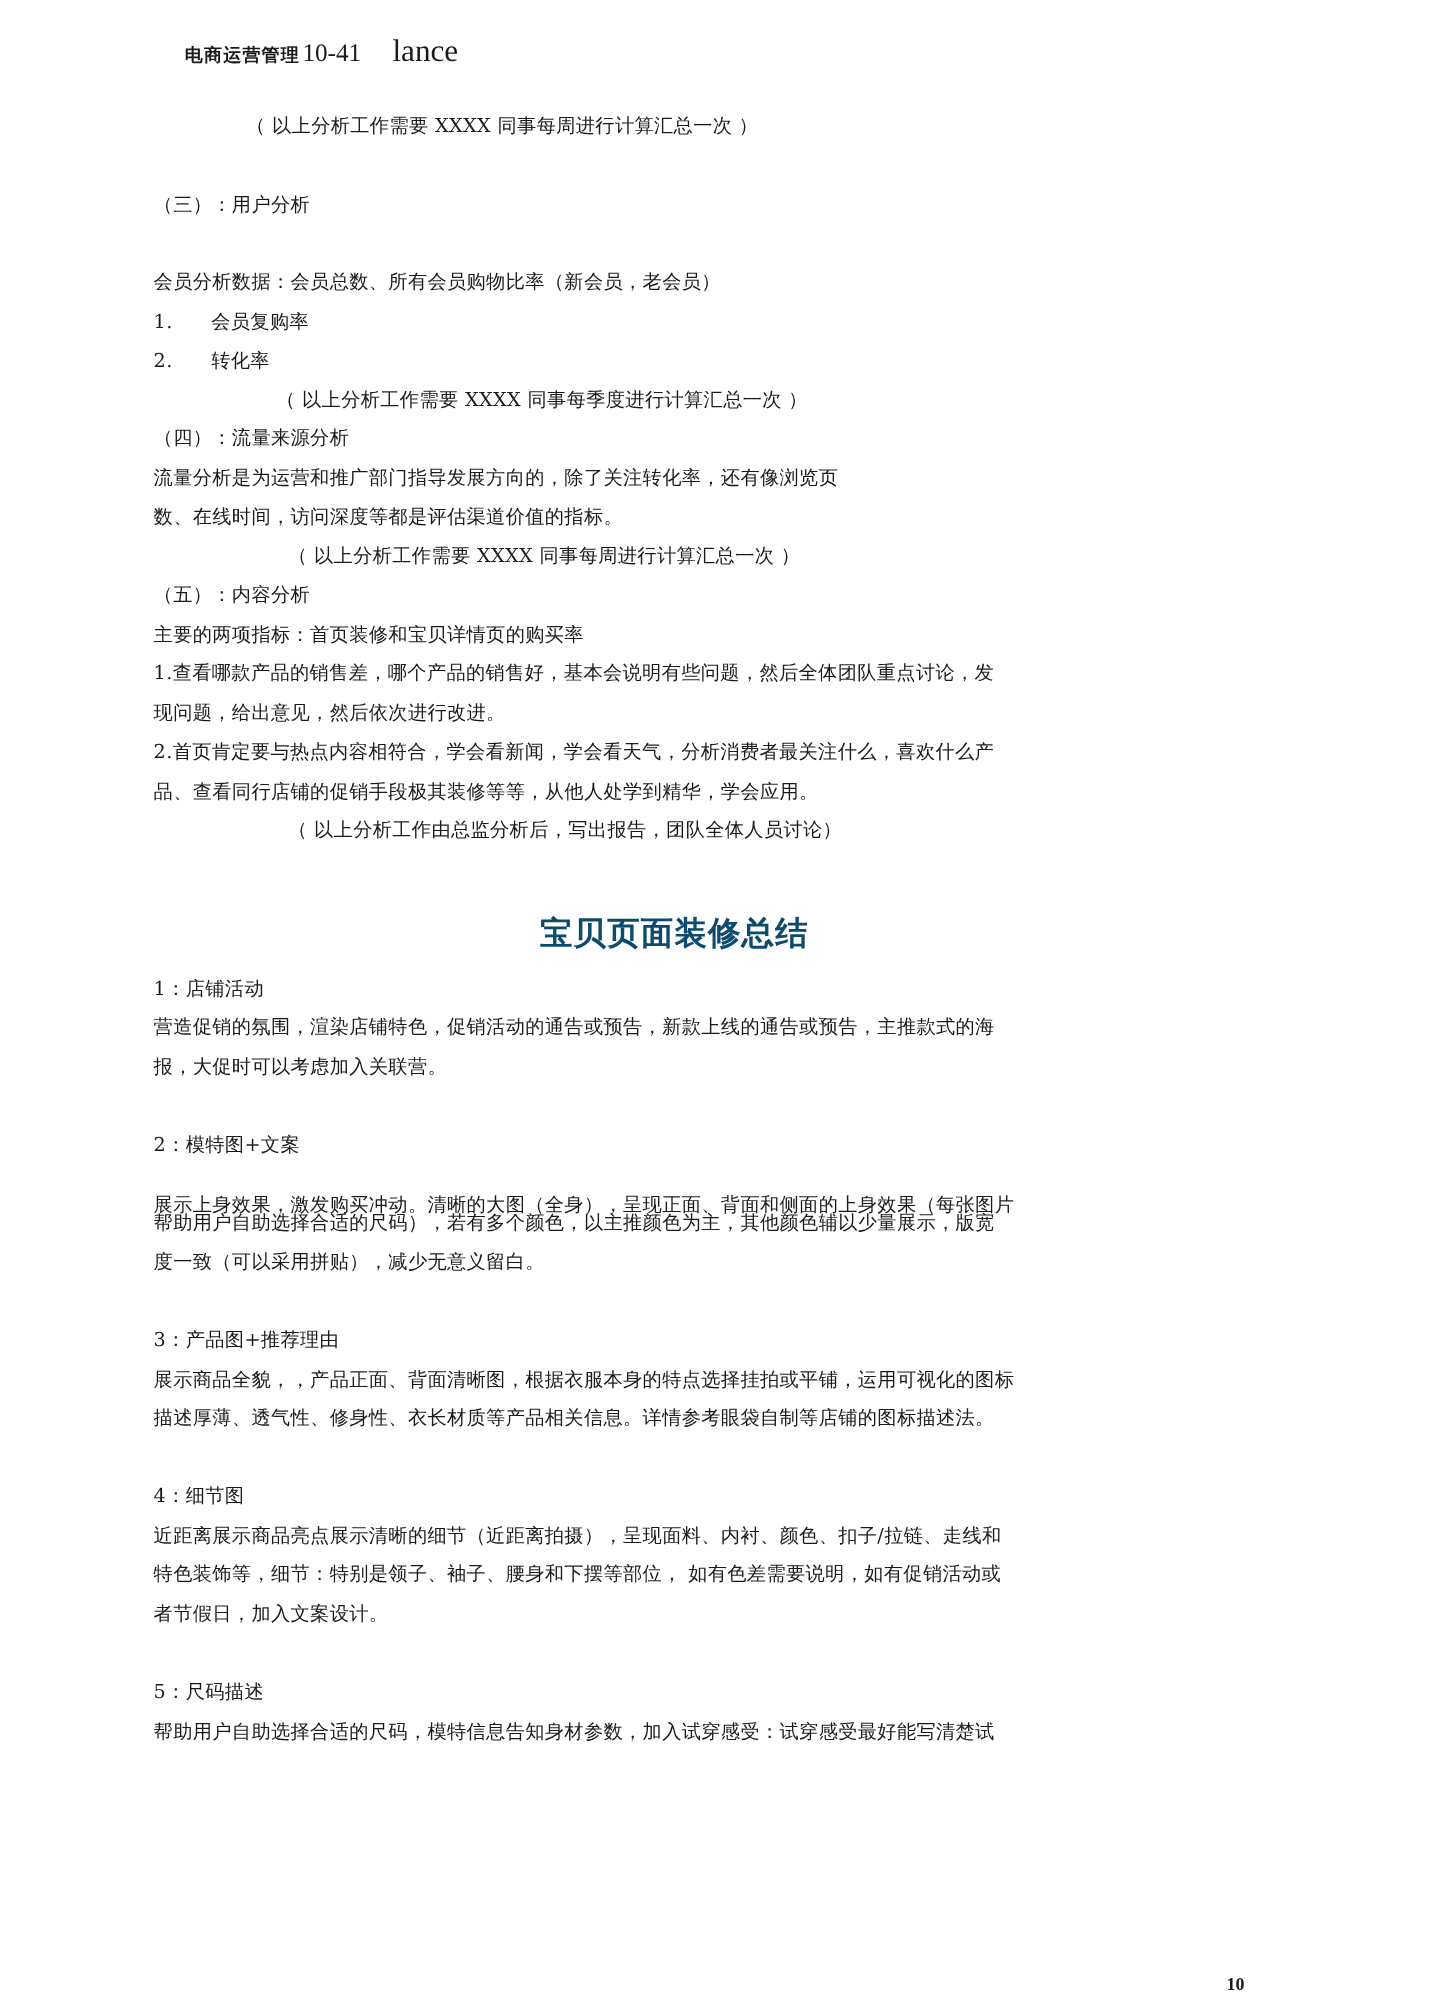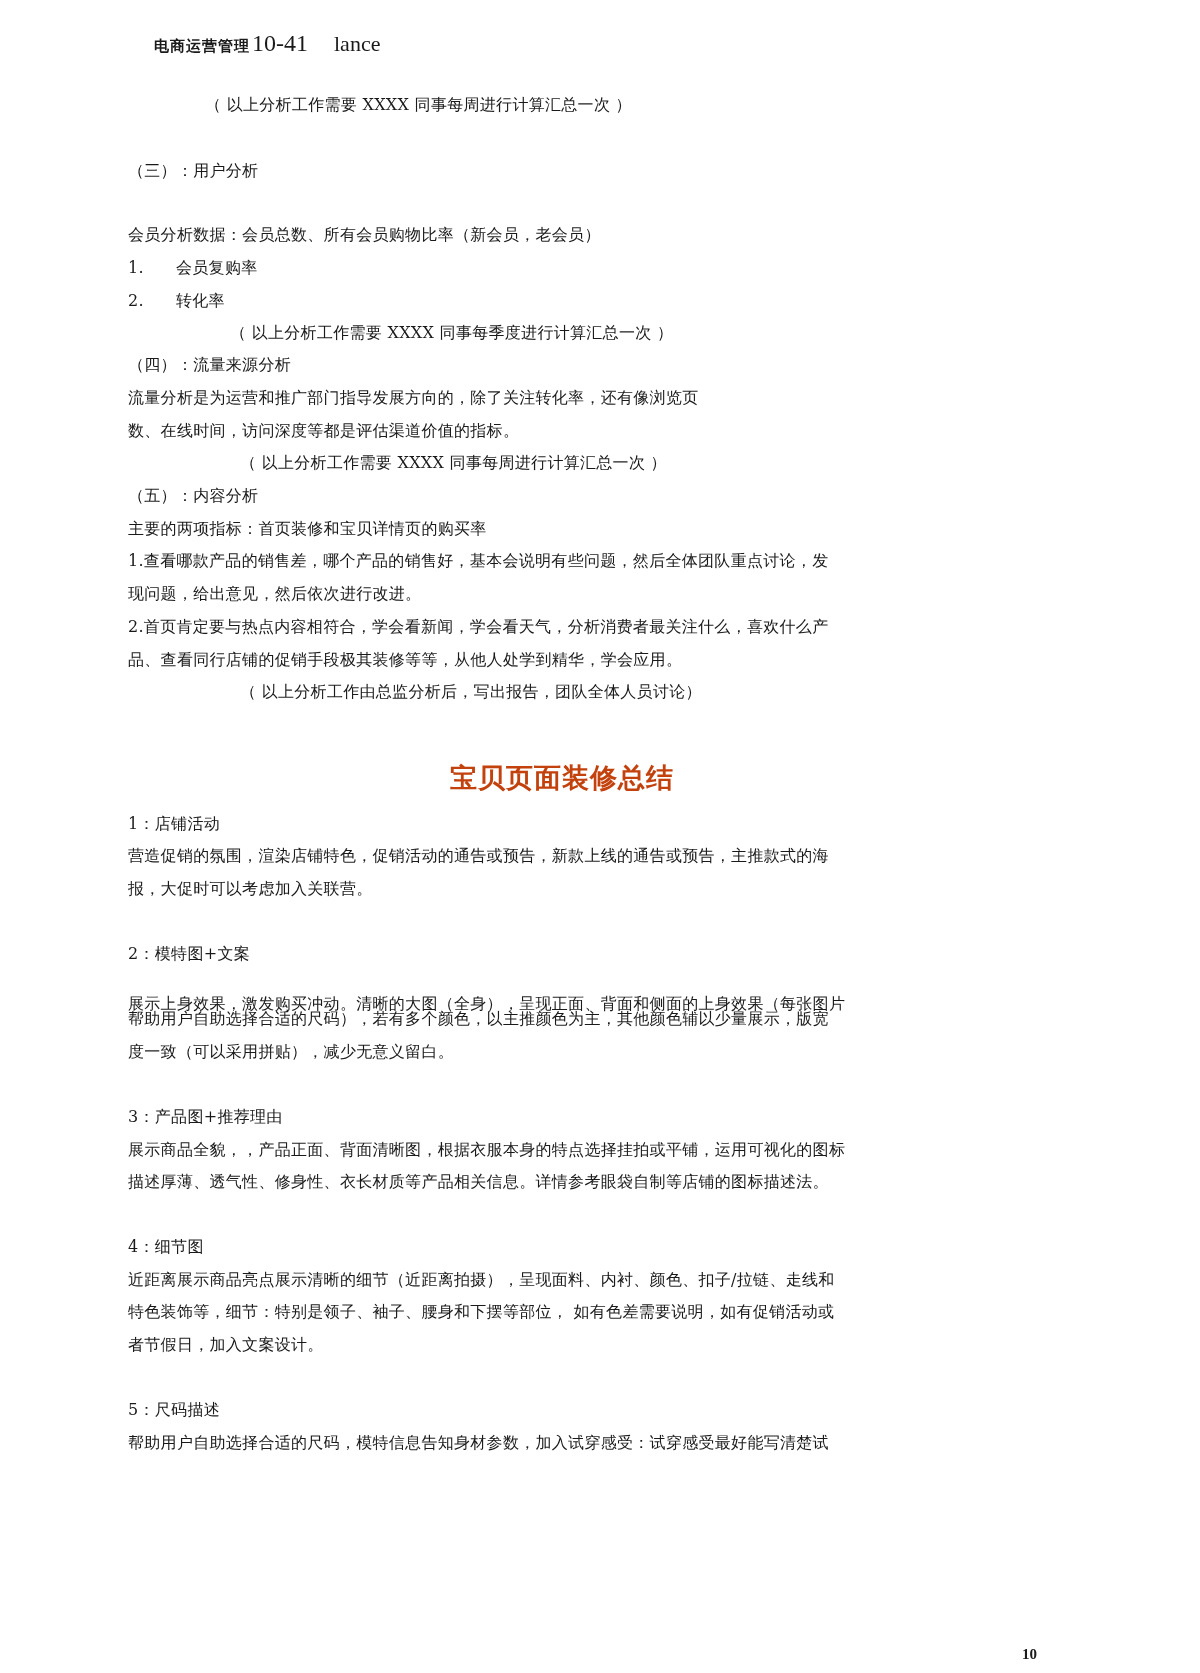--- a/index.html
+++ b/index.html
@@ -11,26 +11,26 @@
   .page { position: absolute; left: 0; top: 0; width: 1200px; height: 1673px; }
   .line {
     position: absolute; left: 128px; font-size: 16px; line-height: 24px;
     white-space: nowrap; letter-spacing: 0.3px;
   }
   .header {
     position: absolute; left: 138px; top: 30px; font-size: 19px; line-height: 26px;
     white-space: nowrap;
   }
   .header .hz { font-weight: bold; font-size: 15px; letter-spacing: 1px; padding-left: 16px; }
-  .header .num { font-family: "Liberation Serif", serif; font-size: 24px; margin-left: 2px; }
-  .header .author { font-family: "Liberation Serif", serif; font-size: 22px; margin-left: 26px; }
+  .header .num { font-family: "Liberation Serif", serif; font-size: 21px; margin-left: 2px; }
+  .header .author { font-family: "Liberation Serif", serif; font-size: 26px; margin-left: 26px; }
   .title {
     position: absolute; left: 0; width: 1124px; text-align: center; top: 808px;
     font-family: "DejaVu Sans", sans-serif; font-weight: bold; font-size: 27px;
-    color: #c2410c; letter-spacing: 1px;
+    color: #0c4a6e; letter-spacing: 1px;
   }
   .pagenum {
     position: absolute; left: 1022px; top: 1646px; font-size: 15px; font-weight: bold;
     font-family: "Liberation Serif", serif;
   }
   .indent1 { left: 205px; }
   .indent2 { left: 230px; }
   .indent3 { left: 240px; }
   .num-item { display: inline-block; width: 48px; }
 </style>

